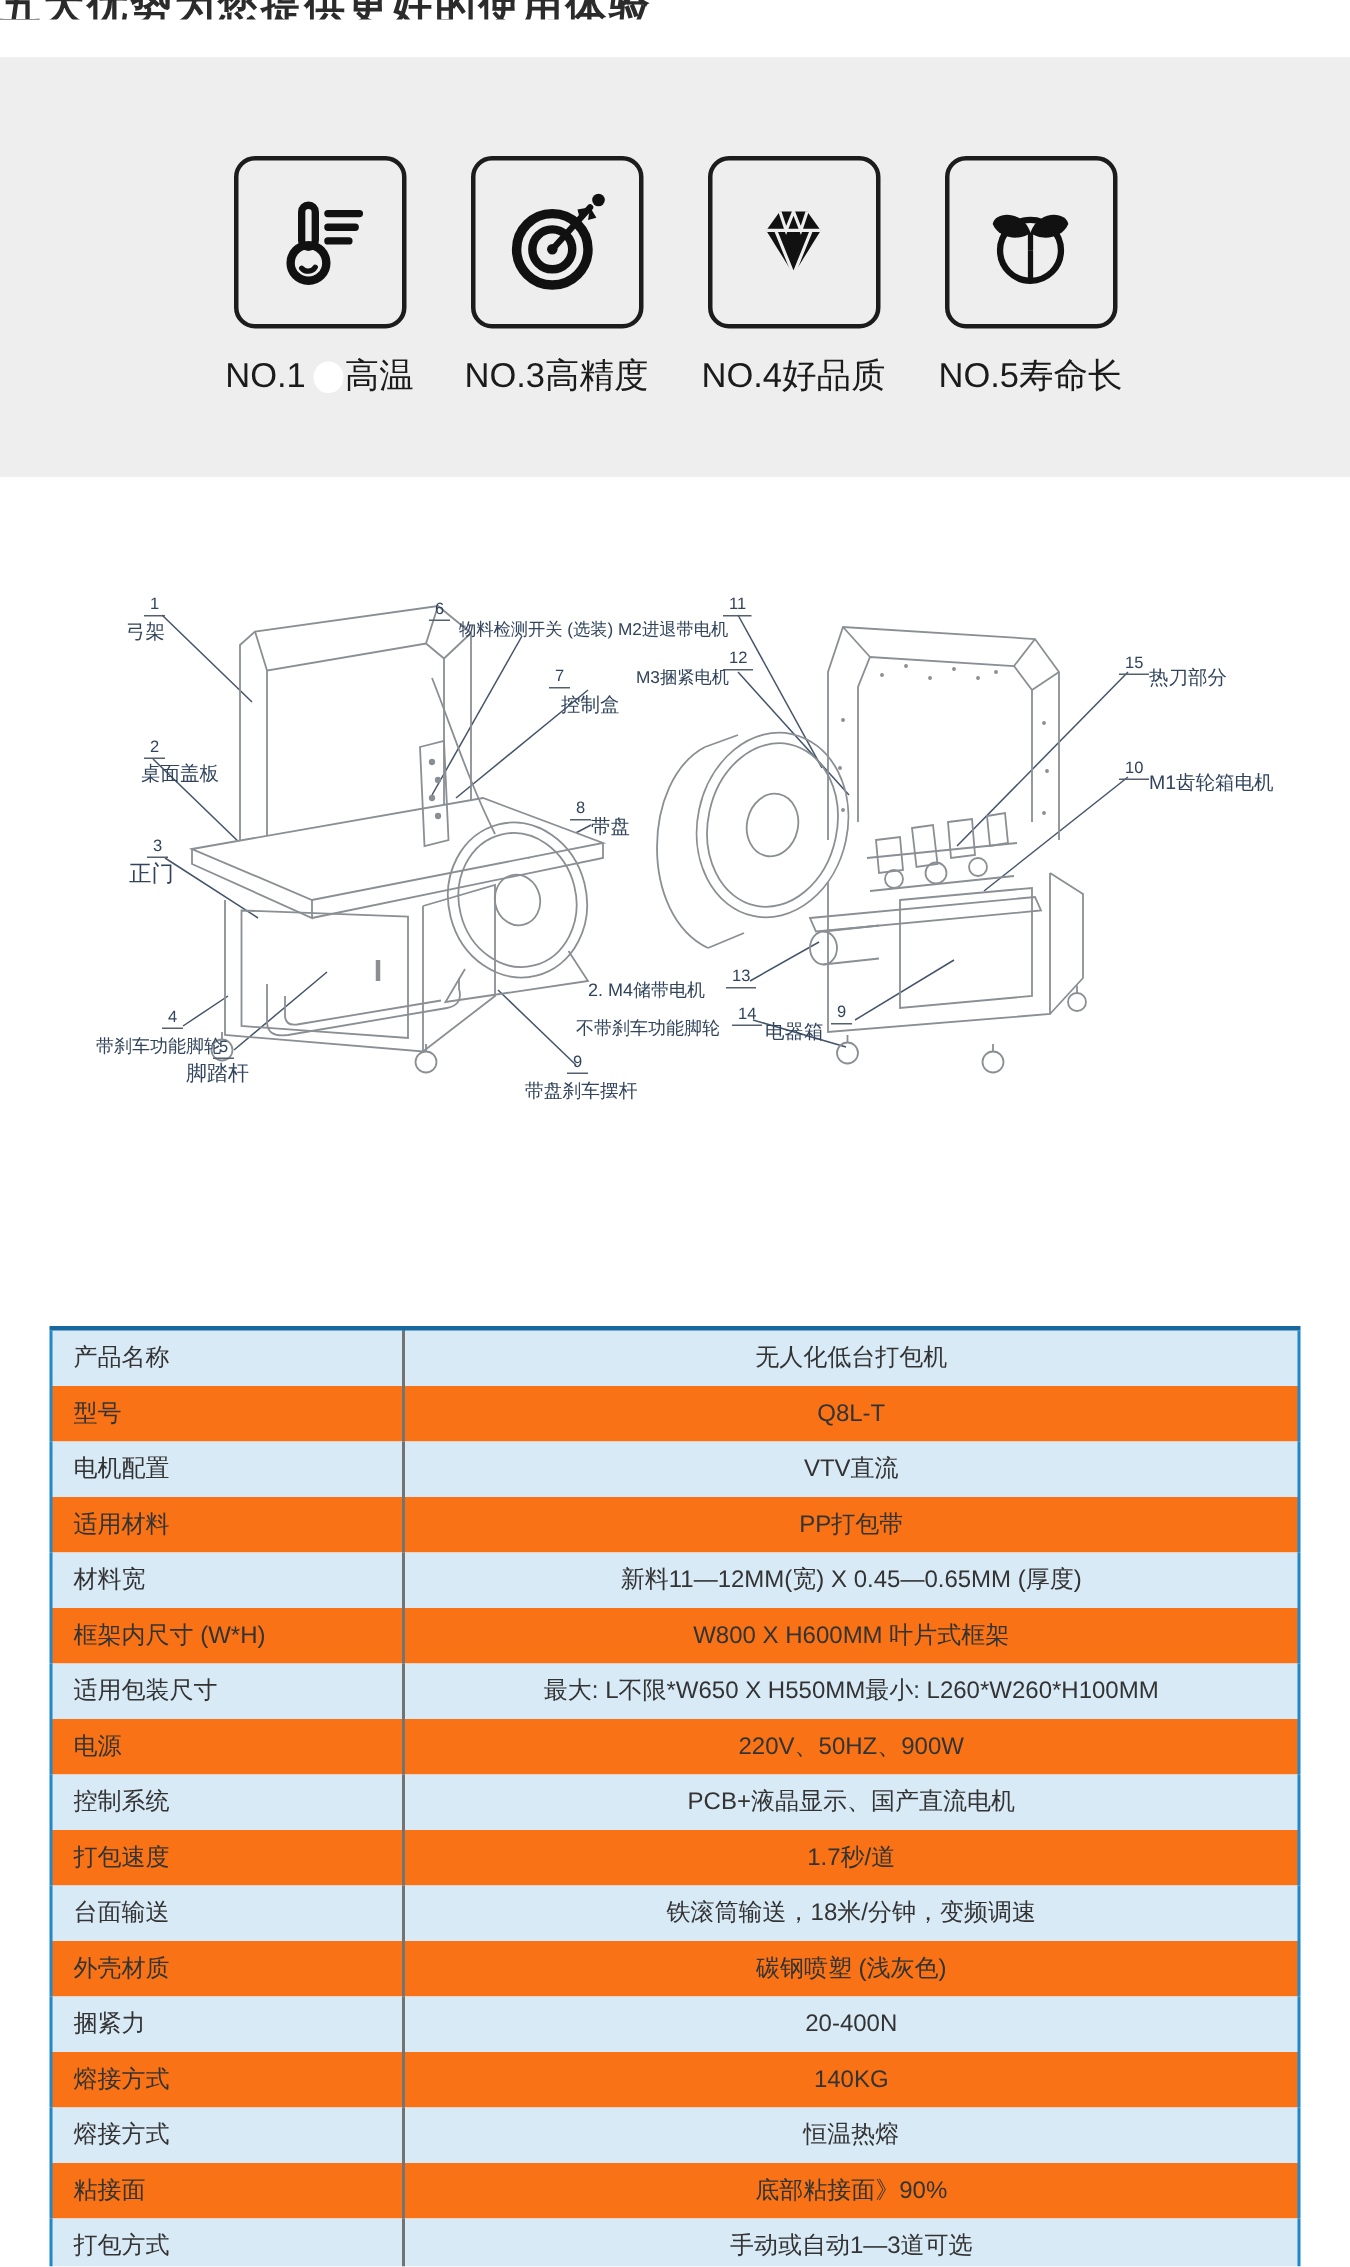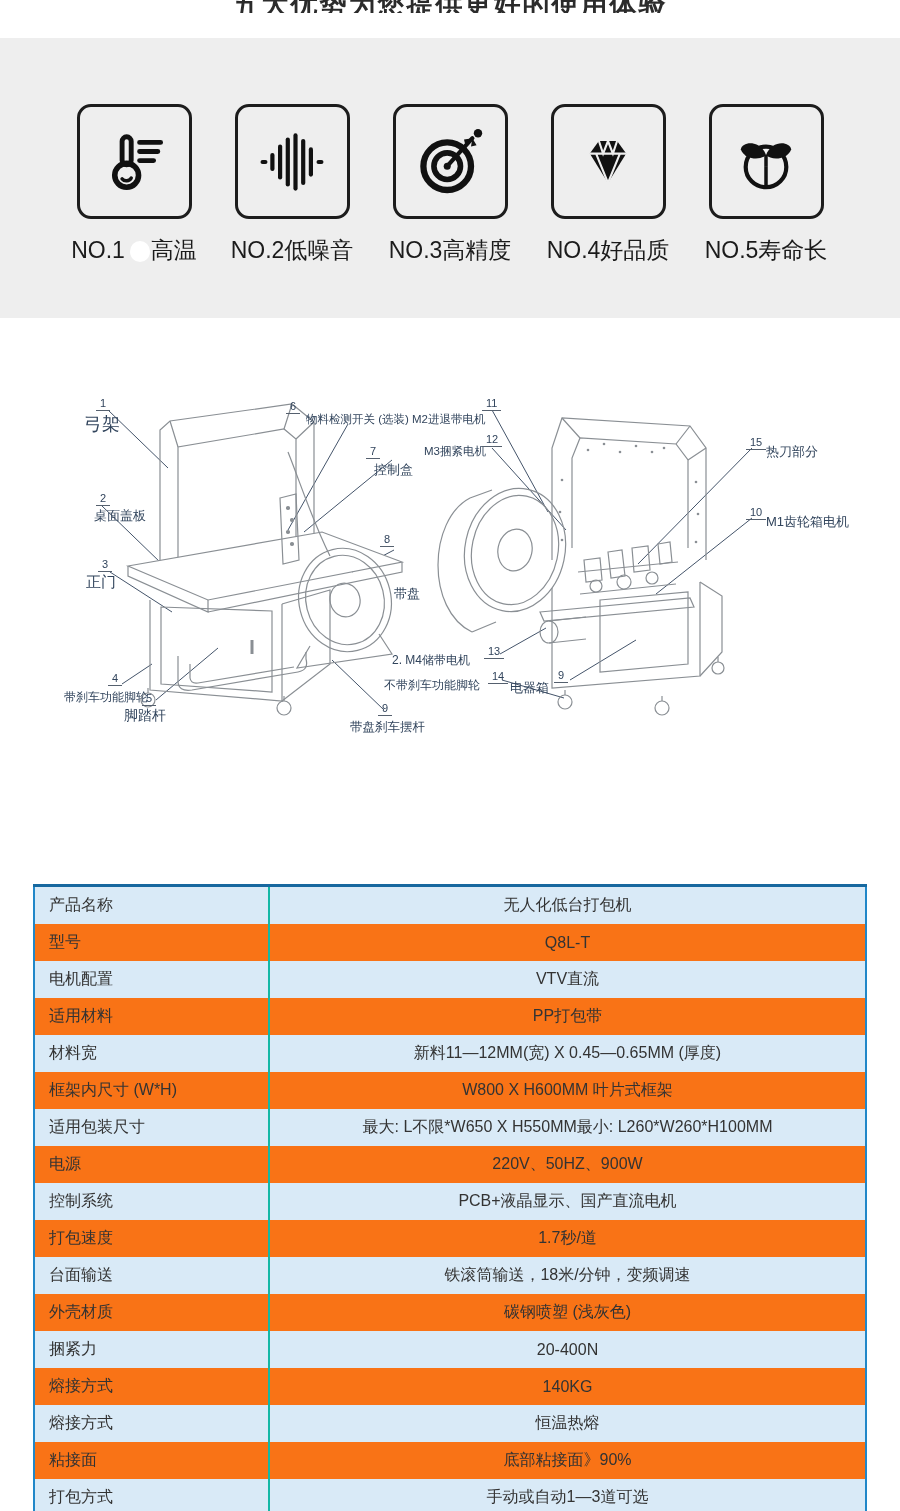--- a/index.html
+++ b/index.html
@@ -1,20 +1,20 @@
 <!DOCTYPE html>
 <html><head>
 <meta charset="utf-8">
 <style>
   html,body{margin:0;padding:0;background:#fff;}
   .page{position:relative;width:900px;height:1511px;overflow:hidden;background:#fff;
         font-family:"Liberation Sans","DejaVu Sans",sans-serif;color:#333;}
 
   
-  .top-clip{position:absolute;left:0;top:0;width:900px;height:13px;overflow:hidden;text-align:center;}
+  .top-clip{position:absolute;left:0;top:0;width:900px;height:13px;overflow:hidden;}
   .top-clip span{display:inline-block;margin-top:-17px;font-size:27px;font-weight:bold;color:#2b2b2b;letter-spacing:2px;}
 
   
   .feature-band{position:absolute;left:0;top:38px;width:900px;height:280px;background:#eeeeee;}
   .feature-row{display:flex;justify-content:center;gap:43px;padding-top:66px;}
   .feature{width:115px;display:flex;flex-direction:column;align-items:center;}
   .fbox{width:109px;height:109px;border:3px solid #1c1c1c;border-radius:14px;display:flex;align-items:center;justify-content:center;background:transparent;}
   .fbox svg{width:70px;height:70px;}
   .flabel{margin-top:16px;font-size:23px;color:#1b1b1b;white-space:nowrap;font-weight:500;}
   .erase-patch{display:inline-block;width:20px;height:21px;background:#ffffff;border-radius:50%;margin:0 1px -4px 5px;}
@@ -28,21 +28,21 @@
   
   .params-title{position:absolute;left:0;top:781px;width:900px;text-align:center;}
   .params-title .zh{font-size:44px;font-weight:700;color:#1f1f1f;letter-spacing:7px;transform:translateX(26px);display:inline-block;}
   .params-title .en{margin-top:4px;font-size:13px;color:#b5b5b5;letter-spacing:1px;transform:translateX(26px);}
 
   
   .spec-wrap{position:absolute;left:33px;top:884px;width:834px;height:600px;}
   table.spec{width:100%;height:100%;border-collapse:collapse;table-layout:fixed;
              border:2px solid #2187c8;border-top:3px solid #17689f;font-size:16px;}
   table.spec td{height:35px;vertical-align:middle;}
-  td.k{width:218px;padding-left:14px;border-right:2px solid #14b8a6;color:#333;}
+  td.k{width:218px;padding-left:14px;border-right:2px solid #737373;color:#333;}
   td.v{text-align:center;color:#333;padding:0 1px;}
   tr.blue td{background:#d9eaf7;}
   tr.white td{background:#f97316;}
 </style>
 </head>
 <body>
 
 <div class="page">
 
   <div class="top-clip">
@@ -56,35 +56,20 @@
           <svg viewBox="0 0 100 100" fill="none" stroke="#111" stroke-linecap="round">
             <rect x="33" y="14" width="13" height="40" rx="6.5" stroke-width="7"></rect>
             <circle cx="39.5" cy="69" r="17" stroke-width="8"></circle>
             <path d="M33,74 a8,8 0 0 0 13,-1" stroke-width="5"></path>
             <path d="M58,22 H88 M58,35 H84 M58,48 H78" stroke-width="7"></path>
           </svg>
         </div>
         <div class="flabel">
           <span>NO.1</span><span class="erase-patch"></span><span>高温</span>
         </div>
-      </div>
-      <div class="feature">
-        <div class="fbox">
-          <svg viewBox="0 0 100 100" fill="none" stroke="#111" stroke-linecap="round" stroke-width="6">
-            <path d="M8,50 h4"></path>
-              <path d="M22,40 V60"></path>
-              <path d="M33,28 V72"></path>
-            <path d="M44,18 V82"></path>
-              <path d="M55,12 V88"></path>
-              <path d="M66,20 V80"></path>
-            <path d="M77,32 V68"></path>
-              <path d="M88,50 h4"></path>
-          </svg>
-        </div>
-        <div class="flabel">NO.2低噪音</div>
       </div>
       <div class="feature">
         <div class="fbox">
           <svg viewBox="0 0 100 100" fill="none">
             <circle cx="46" cy="56" r="34" stroke="#111" stroke-width="9"></circle>
             <circle cx="46" cy="56" r="19" stroke="#111" stroke-width="8"></circle>
             <circle cx="46" cy="56" r="5" fill="#111"></circle>
             <path d="M46,56 L82,16" stroke="#111" stroke-width="6" stroke-linecap="round"></path>
             <path d="M82,16 l-2,12 l8,-2 z M82,16 l-12,2 l2,8 z" fill="#111"></path>
             <circle cx="90" cy="9" r="6" fill="#111"></circle>
@@ -207,21 +192,21 @@
             <circle cx="696" cy="482" r="1.3"></circle>
           <circle cx="560" cy="512" r="1.3"></circle>
             <circle cx="698" cy="514" r="1.3"></circle>
           <circle cx="562" cy="540" r="1.3"></circle>
             <circle cx="696" cy="542" r="1.3"></circle>
         </g>
       </g>
     </svg>
 
     <div class="dnum" style="left:96px;top:397px;">1</div>
-    <div class="dlabel" style="left:84px;top:412px;font-size:18px;">弓架</div>
+    <div class="dlabel" style="left:84px;top:412px;font-size:13px;">弓架</div>
 
     <div class="dnum" style="left:96px;top:492px;">2</div>
     <div class="dlabel" style="left:66px;top:507px;font-size:13px;margin-left:28px;">桌面盖板</div>
 
     <div class="dnum" style="left:98px;top:558px;">3</div>
     <div class="dlabel" style="left:86px;top:573px;font-size:15px;">正门</div>
 
     <div class="dnum" style="left:108px;top:672px;">4</div>
     <div class="dlabel" style="left:64px;top:689px;">带刹车功能脚轮</div>
 
@@ -234,21 +219,21 @@
     <div class="dlabel" style="left:412px;top:412px;font-size:11.5px;">M2进退带电机</div>
     <div class="dnum" style="left:482px;top:397px;">11</div>
 
     <div class="dnum" style="left:366px;top:445px;">7</div>
     <div class="dlabel" style="left:374px;top:461px;font-size:13px;">控制盒</div>
 
     <div class="dlabel" style="left:424px;top:444px;font-size:11.5px;">M3捆紧电机</div>
     <div class="dnum" style="left:482px;top:433px;">12</div>
 
     <div class="dnum" style="left:380px;top:533px;">8</div>
-    <div class="dlabel" style="left:394px;top:542px;font-size:13px;margin-top:43px;">带盘</div>
+    <div class="dlabel" style="left:394px;top:542px;font-size:13px;">带盘</div>
 
     <div class="dlabel" style="left:392px;top:652px;">2. M4储带电机</div>
     <div class="dnum" style="left:484px;top:645px;">13</div>
 
     <div class="dlabel" style="left:384px;top:677px;">不带刹车功能脚轮</div>
     <div class="dnum" style="left:488px;top:670px;">14</div>
 
     <div class="dnum" style="left:378px;top:702px;">9</div>
     <div class="dlabel" style="left:350px;top:719px;font-size:12.5px;">带盘刹车摆杆</div>
 

